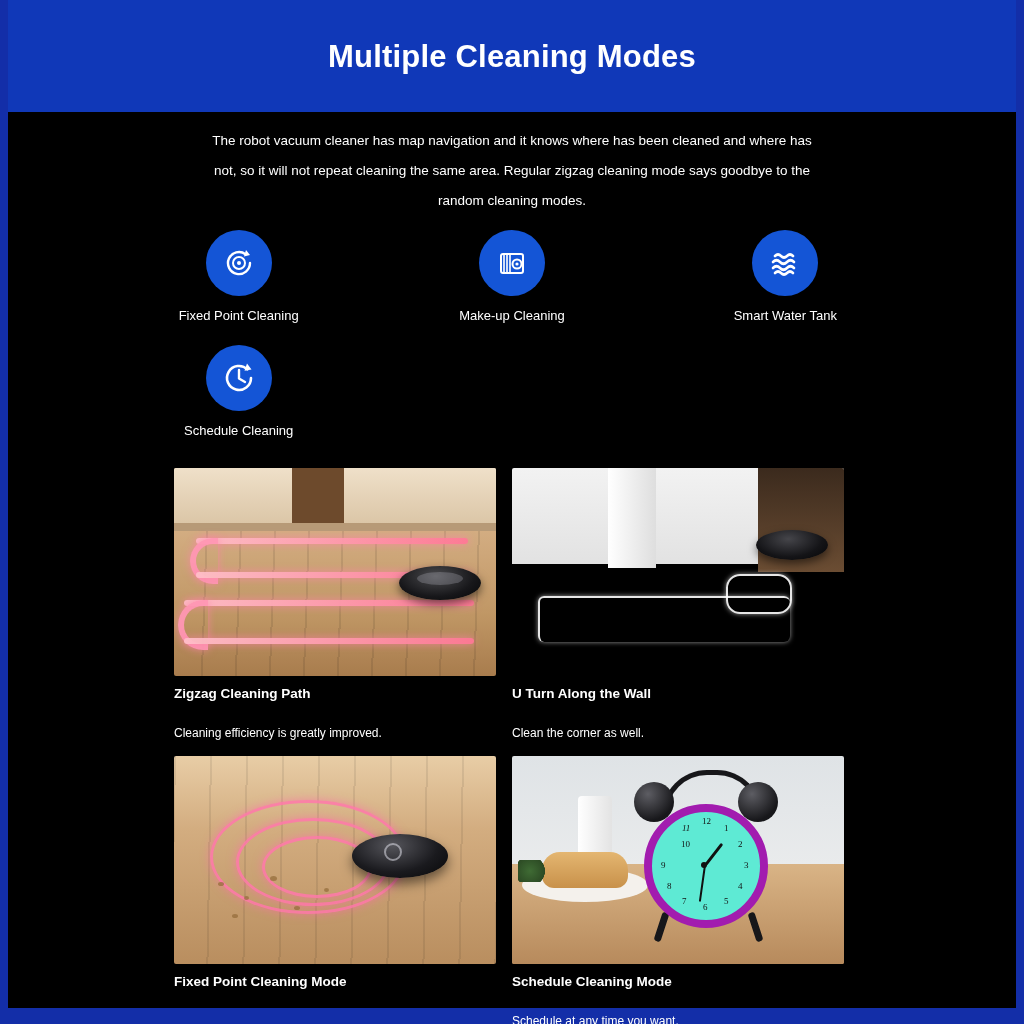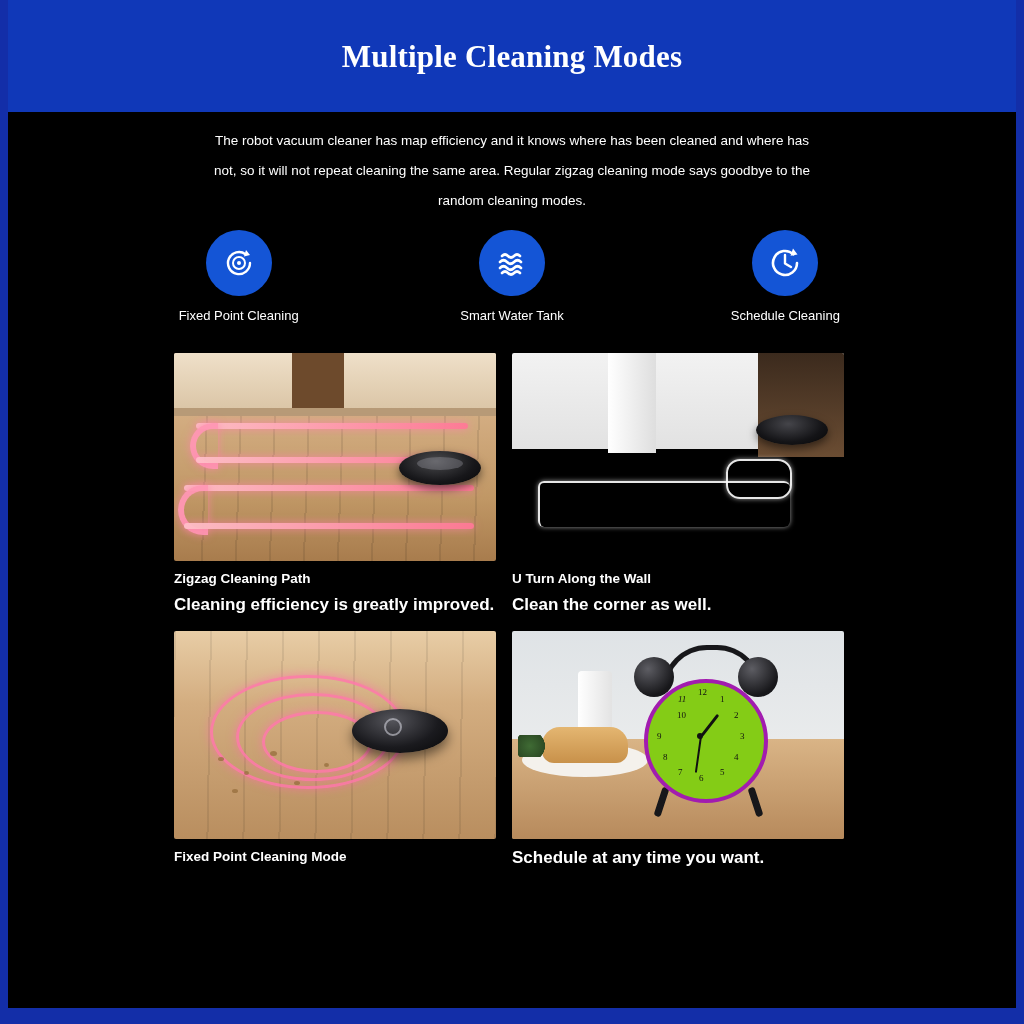--- a/index.html
+++ b/index.html
@@ -31,21 +31,20 @@
     justify-content: center;
     gap: 2px;
   }
   .header h1 {
     margin: 0;
     color: #ffffff;
     font-size: 31px;
     font-weight: bold;
     letter-spacing: 0.2px;
     line-height: 41px;
-    font-family: Liberation Serif, serif;
   }
   
   .body {
     background: #000000;
     height: 896px;
     box-sizing: border-box;
     padding: 14px 0 0 0;
     position: relative;
   }
   .intro {
@@ -103,23 +102,22 @@
     overflow: hidden;
   }
   .card-title {
     color: #ffffff;
     font-size: 13.5px;
     font-weight: bold;
     margin-top: 10px;
   }
   .card-sub {
     color: #ffffff;
-    font-size: 17px;
-    margin-top: 9px;
-    font-weight: bold;
+    font-size: 12px;
+    margin-top: 25px;
   }
   
   .p1 {
     background:
       linear-gradient(to bottom, #c9a478 0%, #d8b храм 0%),
       linear-gradient(to bottom, #cfa87c 0%, #b88b5d 100%);
   }
   .p1-inner {
     position: absolute; inset: 0;
     background:
@@ -249,22 +247,22 @@
     position: absolute; left: 30px; top: 96px; width: 86px; height: 36px;
     background: linear-gradient(to bottom, #e4b671, #c8914a); border-radius: 18px 18px 12px 12px;
   }
   .p4-herb {
     position: absolute; left: 6px; top: 104px; width: 30px; height: 22px;
     background: radial-gradient(circle at 40% 50%, #3f6b34, #2c4a24 70%, transparent 72%);
   }
   .clock {
     position: absolute; left: 132px; top: 48px; width: 124px; height: 124px;
     border-radius: 50%;
-    background: #84cc16;
-    border: 4px solid #a21caf;
+    background: #5eead4;
+    border: 8px solid #a21caf;
     box-sizing: border-box;
   }
   .clock-face { position: absolute; inset: 0; }
   .bell {
     position: absolute; width: 40px; height: 40px; border-radius: 50%;
     background: radial-gradient(circle at 35% 30%, #5d5d63, #17171a 70%);
   }
   .bell.l { left: 122px; top: 26px; }
   .bell.r { left: 226px; top: 26px; }
   .clock-arc {
@@ -287,38 +285,49 @@
 <body>
 
 <div class="page">
 
   <div class="header">
     <h1>Multiple Cleaning Modes</h1>
   </div>
 
   <div class="body">
 
-    <p class="intro">The robot vacuum cleaner has map efficiency and it knows where has been cleaned and where has not, so it will not repeat cleaning the same area. Regular zigzag cleaning mode says goodbye to the random cleaning modes.</p>
+    <p class="intro">The robot vacuum cleaner has map navigation and it knows where has been cleaned and where has not, so it will not repeat cleaning the same area. Regular zigzag cleaning mode says goodbye to the random cleaning modes.</p>
 
     <div class="modes">
 
 
 
       <div class="mode">
         <div class="circle">
           <svg width="38" height="36" viewBox="0 0 38 36">
             <path d="M30 18 a11 11 0 1 1 -4.5 -8.8" fill="none" stroke="#ffffff" stroke-width="2.4" stroke-linecap="round"></path>
             <path d="M26 5 l4 5 -6 1.5 z" fill="#ffffff"></path>
             <circle cx="19" cy="18" r="6" fill="none" stroke="#ffffff" stroke-width="2"></circle>
             <circle cx="19" cy="18" r="2" fill="#ffffff"></circle>
           </svg>
         </div>
         <div class="mode-label">Fixed Point Cleaning</div>
       </div>
 
+      <div class="mode">
+        <div class="circle">
+          <svg width="36" height="34" viewBox="0 0 36 34">
+            <rect x="7" y="8" width="22" height="19" rx="2" fill="none" stroke="#ffffff" stroke-width="2"></rect>
+            <path d="M10 9 l0 17 M13 9 l0 17 M16 9 l0 17" stroke="#ffffff" stroke-width="1.6"></path>
+            <circle cx="23" cy="18" r="4.5" fill="none" stroke="#ffffff" stroke-width="2"></circle>
+            <circle cx="23" cy="18" r="1.6" fill="#ffffff"></circle>
+          </svg>
+        </div>
+        <div class="mode-label">Make-up Cleaning</div>
+      </div>
 
       <div class="mode">
         <div class="circle">
           <svg width="40" height="32" viewBox="0 0 40 32">
             <g fill="none" stroke="#ffffff" stroke-width="2.6" stroke-linecap="round">
               <path d="M10 9 q3 -3 6 0 t6 0 t6 0"></path>
               <path d="M8 15 q3.5 -3.5 7 0 t7 0 t7 0"></path>
               <path d="M8 21 q3.5 -3.5 7 0 t7 0 t7 0"></path>
               <path d="M10 26 q3 -3 6 0 t6 0 t6 0"></path>
             </g>
@@ -418,18 +427,19 @@
               <span class="num" style="left:15px; top:69px;">8</span>
               <span class="num" style="left:9px; top:48px;">9</span>
               <span class="num" style="left:29px; top:27px;">10</span>
               <span class="num" style="left:30px; top:11px;font-style:italic;">11</span>
               <div class="hand" style="left:52px; top:26px; width:3px; height:27px; transform:rotate(38deg);"></div>
               <div class="hand" style="left:52px; top:16px; width:2px; height:37px; transform:rotate(188deg);"></div>
               <div style="position:absolute; left:49px; top:50px; width:6px; height:6px; border-radius:50%; background:#111;"></div>
             </div>
           </div>
         </div>
+        <div class="card-title">Schedule Cleaning Mode</div>
         <div class="card-sub">Schedule at any time you want.</div>
       </div>
 
     </div>
   </div>
 </div>
 
 </body></html>

